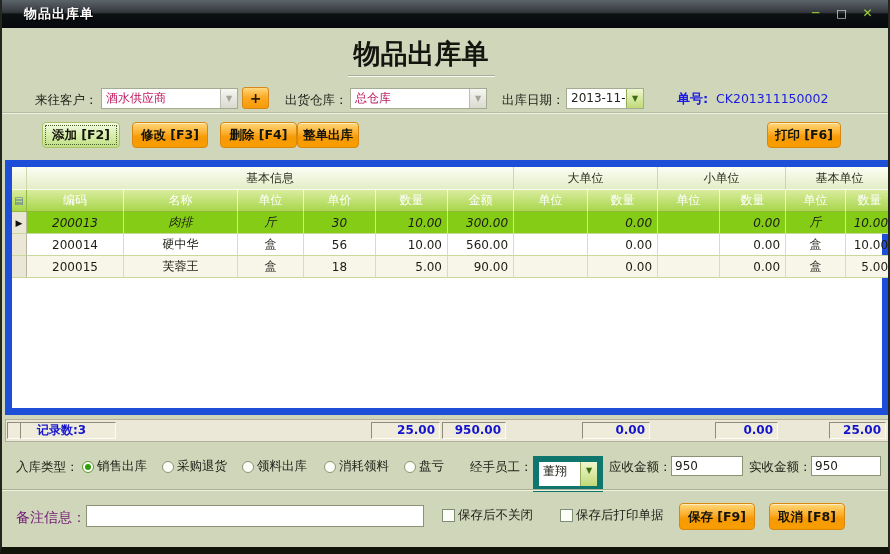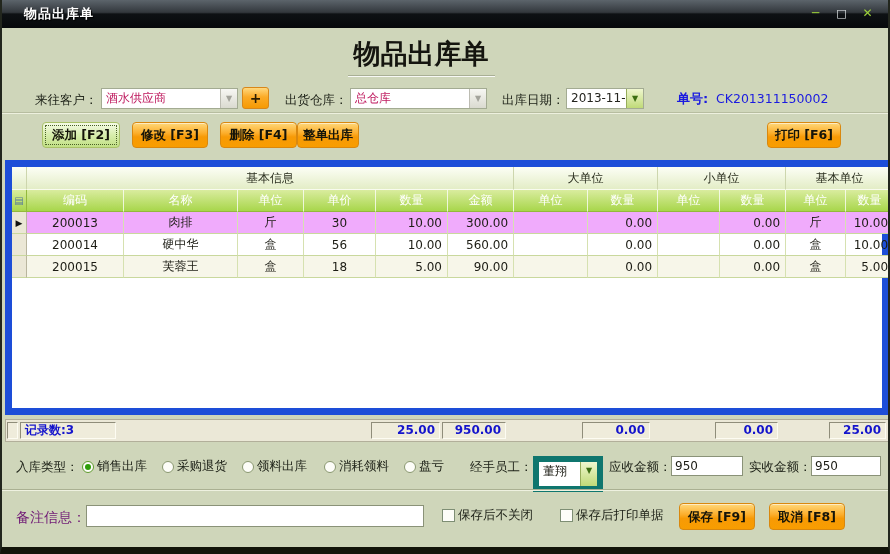--- a/index.html
+++ b/index.html
@@ -58,31 +58,31 @@
   table.grid { border-collapse:separate; border-spacing:0; table-layout:fixed; width:882px; font-size:12px; }
   .grid th, .grid td { overflow:hidden; white-space:nowrap; }
   .grid th.g { height:23px; background:linear-gradient(#fcfef5,#e3edc6); color:#2c3020; font-weight:normal;
                border-right:1px solid #cdd6ad; border-bottom:1px solid #f8fbee; }
   .grid th.h { height:22px; background:linear-gradient(#d9ec9e,#a8d64b); color:#ffffff; font-weight:normal;
                border-right:1px solid rgba(255,255,255,.75); border-bottom:1px solid #93b93c; }
   .grid th.hmark { background:linear-gradient(#d9ec9e,#a8d64b); color:#5a7a9a; font-size:10px;
                    border-right:1px solid #93b93c; border-bottom:1px solid #93b93c; }
   .grid td { height:22px; border-right:1px solid #d6e1b0; border-bottom:1px solid #c9d89d; color:#1c1c14; }
   .grid td.mark { background:#ebe7d6; border-right:1px solid #b9b59e; text-align:center; color:#111; font-size:9px; }
-  .grid tr.sel td.cell { background:#f0abfc; }
+  .grid tr.sel td.cell { background:#84cc16;font-style:italic; }
   .grid tr.alt td.cell { background:#f7f6e9; }
   .c { text-align:center; } .r { text-align:right; padding-right:5px; }
 
   
   .summary { position:absolute; left:3px; top:391px; width:884px; height:23px; background:#ebe8d7;
              border:1px solid #b2af9a; }
   .sumbox { position:absolute; top:2px; height:17px; background:#efecdb; font-size:12px; font-weight:bold;
             color:#1414cc; line-height:15px;
             border:1px solid; border-color:#8f8d7a #fdfcf2 #fdfcf2 #8f8d7a; }
-  .sumbox.l { text-align:left; padding-left:4px; } .sumbox.r { text-align:right; padding-right:4px; }
+  .sumbox.l { text-align:left; padding-left:16px; } .sumbox.r { text-align:right; padding-right:4px; }
 
   
   .trow-label { position:absolute; top:431px; font-size:12.5px; color:#20241a; }
   .radio-item { position:absolute; top:430px; display:flex; align-items:center; gap:3px; font-size:12.5px; color:#20241a; }
   .radio { width:12px; height:12px; border-radius:50%; background:#fdfdf8; border:1px solid #8a9870; }
   .radio.on { border-color:#5f9a2e; }
   .radio.on::after { content:""; display:block; width:6px; height:6px; border-radius:50%; background:#2f9e0a; margin:2px; }
   .tin { position:absolute; top:428px; height:20px; border:1px solid #8a9278; background:#fff;
          font-family:"DejaVu Sans",sans-serif; font-size:12px; padding:0 3px; color:#1c1c14; }
   .combo2 { position:absolute; top:428px; height:36px; background:#ffffff; border:6px solid #0f766e; }

